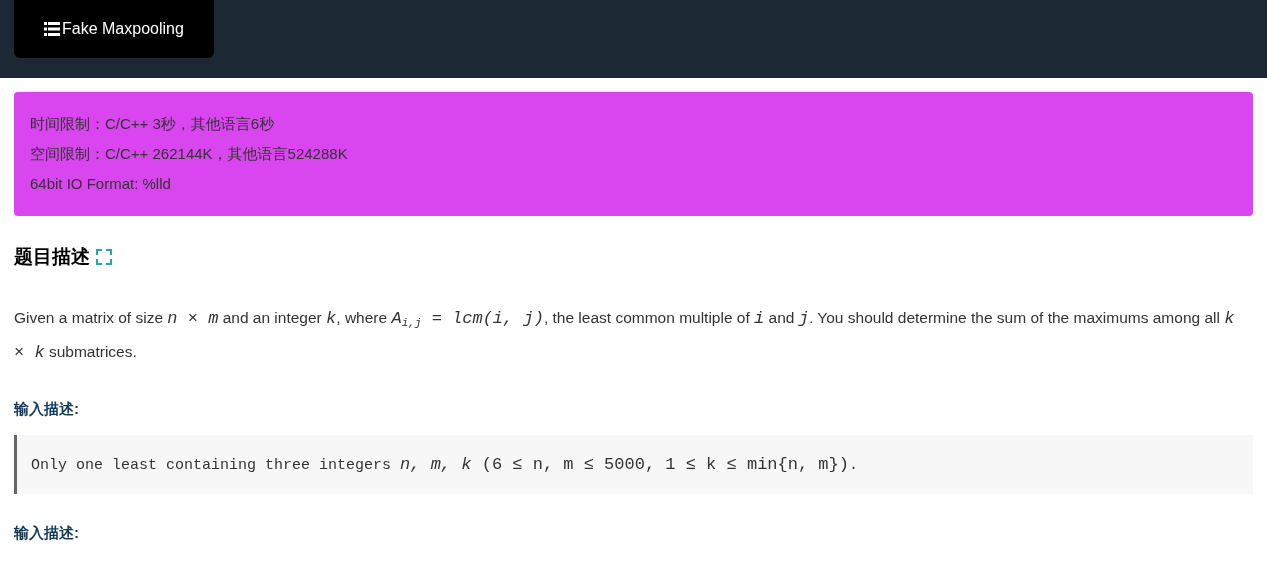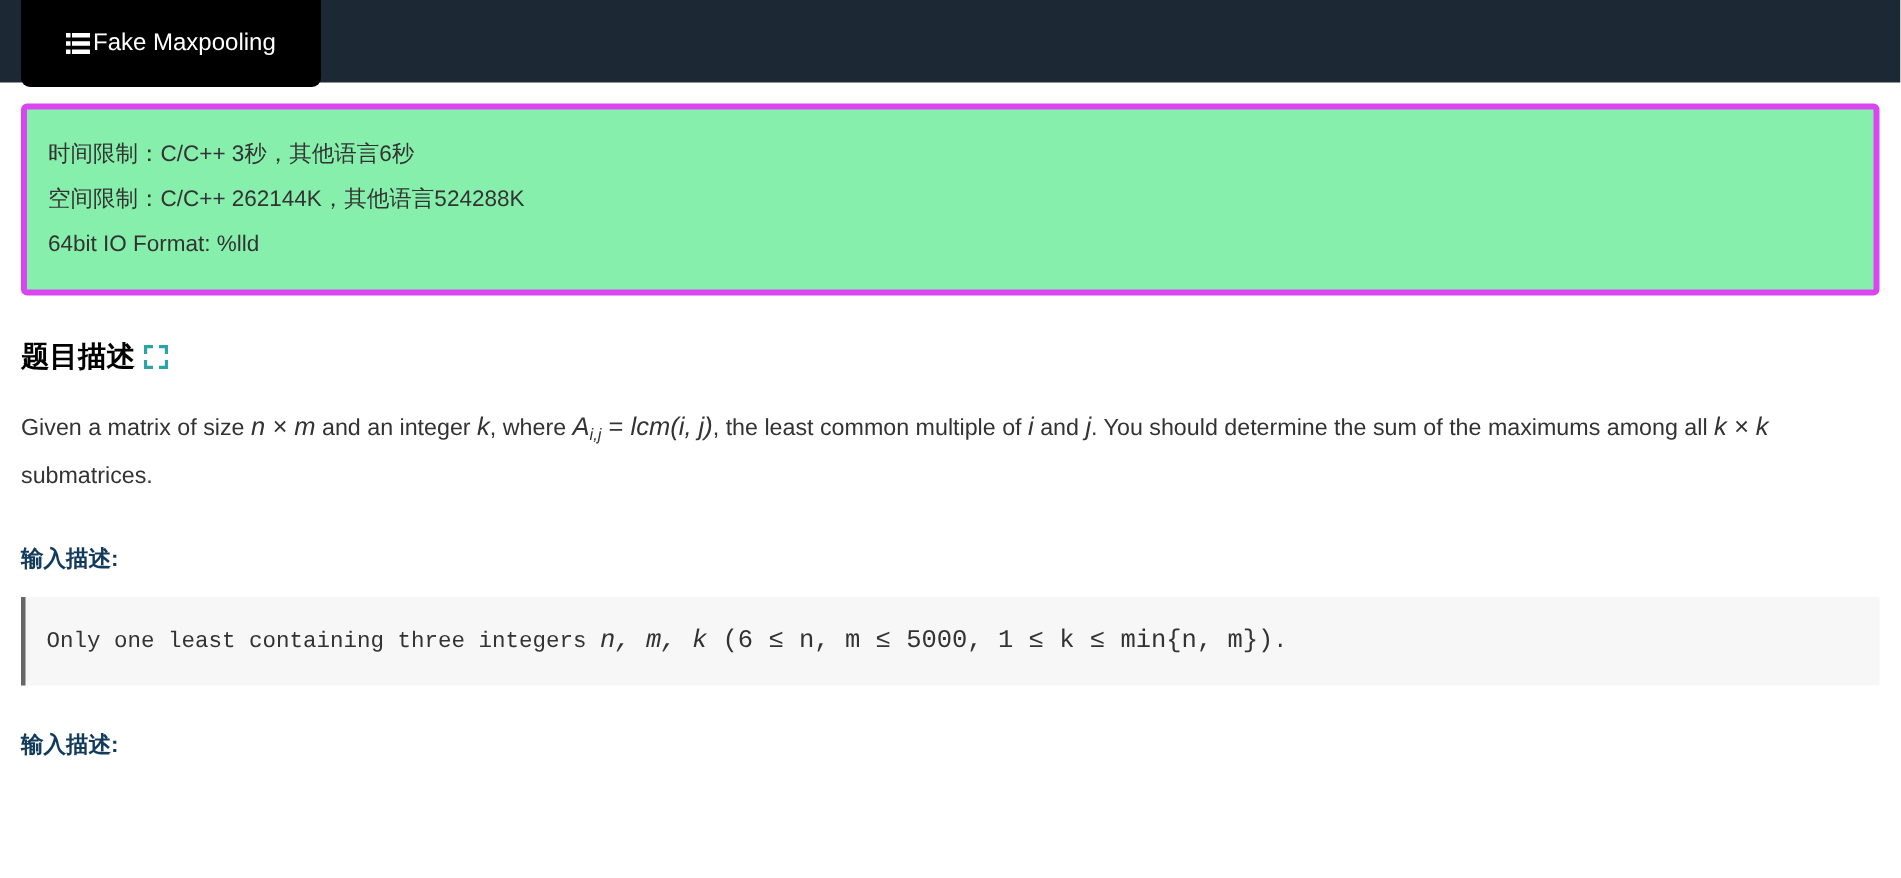--- a/index.html
+++ b/index.html
@@ -7,21 +7,21 @@
       padding: 0;
       box-sizing: border-box;
     }
     body {
       font-family: "Helvetica Neue", Helvetica, Arial, "Microsoft YaHei", sans-serif;
       background: #fff;
       width: 1267px;
     }
     .header-bar {
       background: #1c2833;
-      height: 55px;
+      height: 78px;
       display: flex;
       align-items: flex-start;
     }
     .tab {
       background: #000;
       color: #fff;
       padding: 20px 30px 20px 30px;
       font-size: 16px;
       display: flex;
       align-items: center;
@@ -39,54 +39,54 @@
       height: 14px;
     }
     .tab-icon svg {
       width: 16px;
       height: 14px;
     }
     .content {
       padding: 14px;
     }
     .limits-box {
-      background: #86efac;
-      border: 4px solid #d946ef;
+      background: #d946ef;
+      border: 2px solid #d946ef;
       border-radius: 4px;
       padding: 15px 14px;
       line-height: 2.0;
       font-size: 15px;
       color: #333;
     }
     .section-title {
       font-size: 19px;
       font-weight: 700;
       color: #000;
       margin-top: 28px;
-      margin-bottom: 17px;
+      margin-bottom: 32px;
       display: flex;
       align-items: center;
       gap: 6px;
     }
     .expand-icon {
       color: #2aa5a5;
       font-size: 16px;
       display: inline-flex;
     }
     .expand-icon svg {
       width: 16px;
       height: 16px;
     }
     .description {
       font-size: 15.5px;
       color: #333;
       line-height: 2.0;
     }
     .math {
-      font-family: Liberation Sans, sans-serif;
+      font-family: Liberation Mono, monospace;
       font-style: italic;
       font-size: 17px;
     }
     .math .op {
       font-style: normal;
     }
     .math .sub {
       font-size: 11px;
       vertical-align: -3px;
     }

